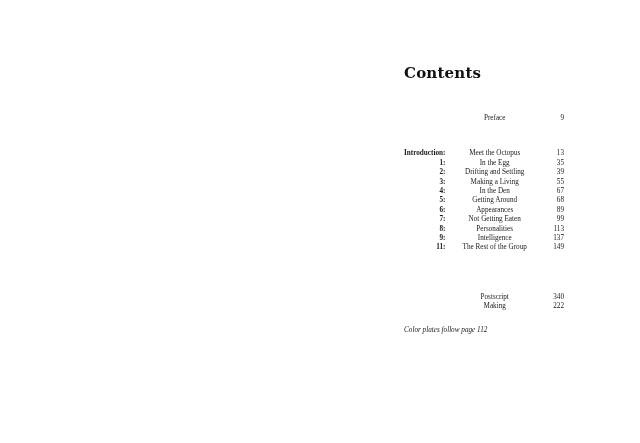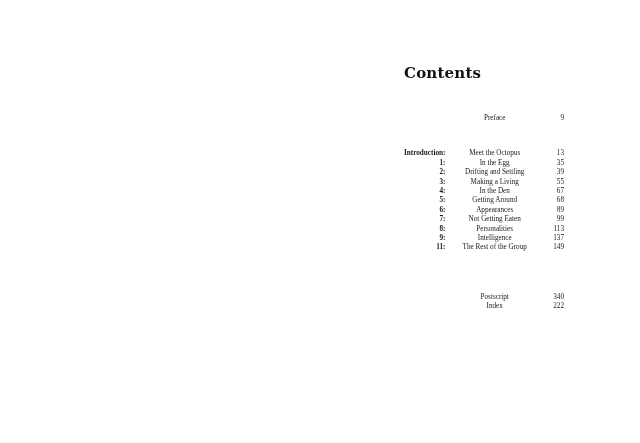--- a/index.html
+++ b/index.html
@@ -163,21 +163,22 @@
             <td colspan="3"></td>
           </tr>
 
         <tr class="row">
           <td class="num-col"></td>
           <td class="label-col">Postscript</td>
           <td class="page-col">340</td>
         </tr>
         <tr class="row">
           <td class="num-col"></td>
-          <td class="label-col">Index</td>
+          <td class="label-col">Making</td>
           <td class="page-col">222</td>
         </tr>
       </tbody>
     </table>
 
+    <div class="plates-note">Color plates follow page 112</div>
 
   </div>
 </div>
 
 </body></html>

